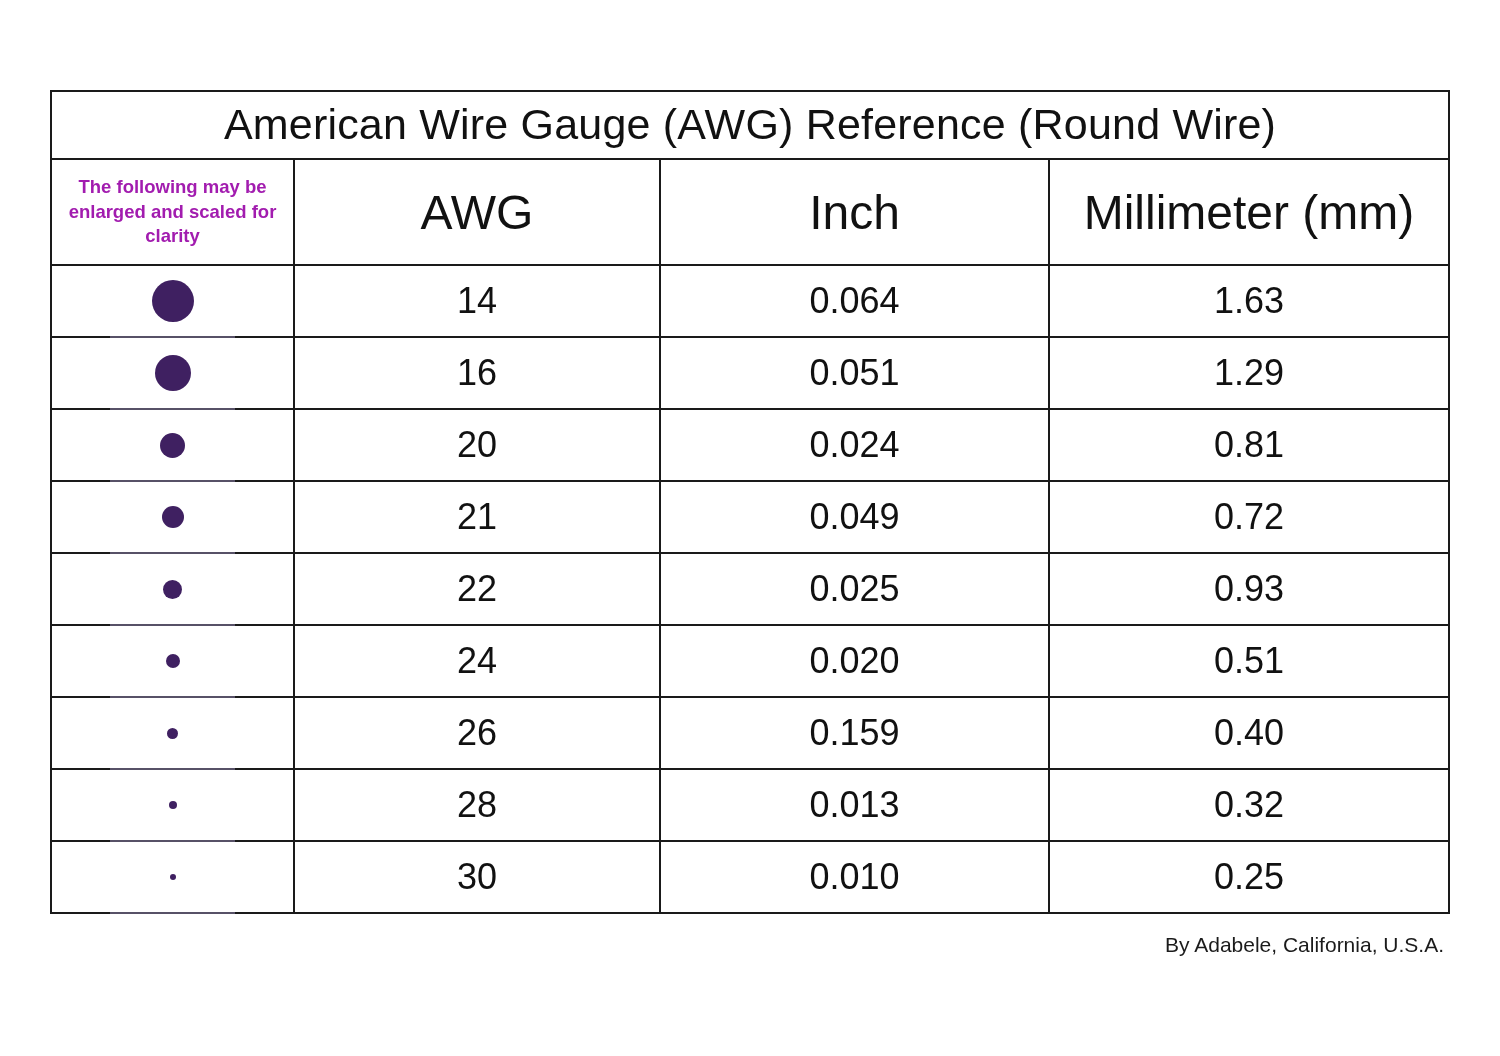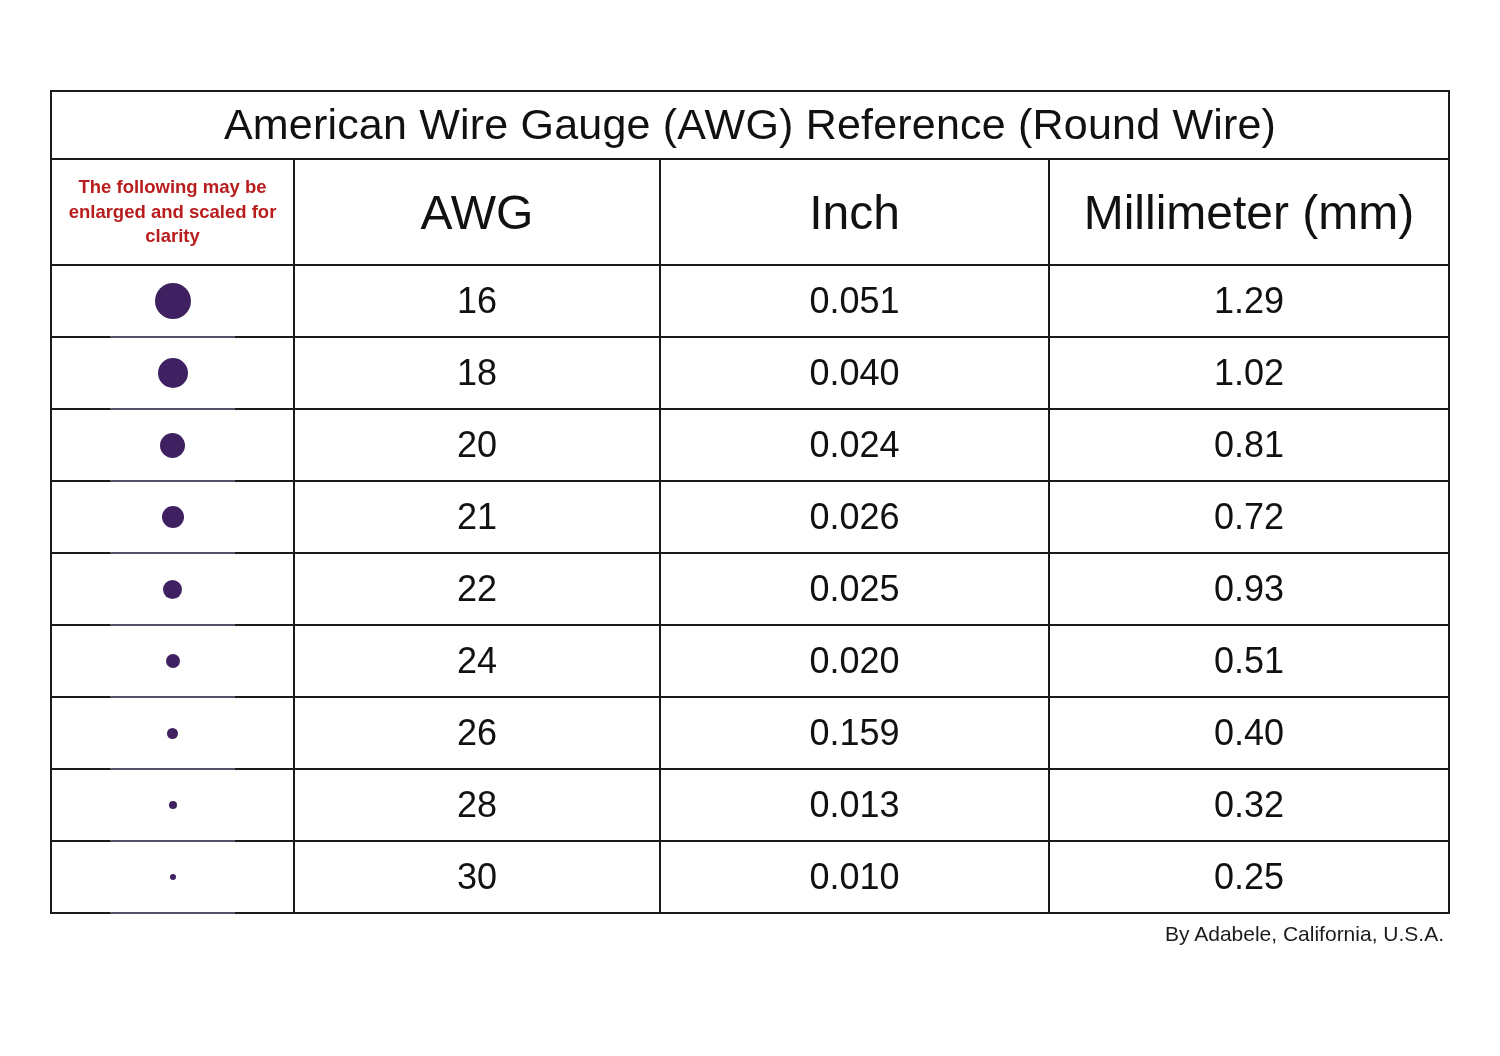--- a/index.html
+++ b/index.html
@@ -40,21 +40,21 @@
     letter-spacing: 0.2px;
     line-height: 1.1;
     color: #111;
   }
   .note-cell {
     font-size: 18.5px;
     line-height: 1.35;
     text-align: left;
     padding: 7px 8px 8px 10px;
     vertical-align: top;
-    color: #b91c1c;
+    color: #a21caf;
     height: 104px;
   }
   .head-cell {
     font-size: 48px;
     font-weight: 400;
     height: 104px;
     color: #111;
   }
   .val-cell {
     font-size: 36px;
@@ -94,21 +94,21 @@
     width: 1400px;
     text-align: right;
     font-size: 21px;
     color: #1b1b1b;
     padding-right: 6px;
     box-sizing: border-box;
   }
   .credit-wrap {
     position: relative;
     height: 42px;
-    margin-top: 8px;
+    margin-top: 19px;
   }
 </style>
 </head>
 <body>
 
 <div id="sheet">
   <table class="awg">
     <colgroup>
       <col class="col-dots">
       <col class="col-awg">
@@ -122,48 +122,48 @@
       <tr>
         <th class="note-cell">The following may be enlarged and scaled for clarity</th>
         <th class="head-cell">AWG</th>
         <th class="head-cell">Inch</th>
         <th class="head-cell">Millimeter (mm)</th>
       </tr>
     </thead>
     <tbody>
       <tr>
         <td class="dot-cell">
+          <span class="dot" style="width: 42px; height: 42px; background: rgb(63, 32, 97);"></span>
+        </td>
+        <td class="val-cell">14</td>
+        <td class="val-cell">0.064</td>
+        <td class="val-cell">1.63</td>
+      </tr>
+      <tr>
+        <td class="dot-cell">
           <span class="dot" style="width: 36px; height: 36px; background: rgb(63, 32, 97);"></span>
         </td>
         <td class="val-cell">16</td>
         <td class="val-cell">0.051</td>
         <td class="val-cell">1.29</td>
       </tr>
       <tr>
         <td class="dot-cell">
-          <span class="dot" style="width: 30px; height: 30px; background: rgb(63, 32, 97);"></span>
-        </td>
-        <td class="val-cell">18</td>
-        <td class="val-cell">0.040</td>
-        <td class="val-cell">1.02</td>
-      </tr>
-      <tr>
-        <td class="dot-cell">
           <span class="dot" style="width: 25px; height: 25px; background: rgb(63, 32, 97);"></span>
         </td>
         <td class="val-cell">20</td>
         <td class="val-cell">0.024</td>
         <td class="val-cell">0.81</td>
       </tr>
       <tr>
         <td class="dot-cell">
           <span class="dot" style="width: 22px; height: 22px; background: rgb(63, 32, 97);"></span>
         </td>
         <td class="val-cell">21</td>
-        <td class="val-cell">0.026</td>
+        <td class="val-cell">0.049</td>
         <td class="val-cell">0.72</td>
       </tr>
       <tr>
         <td class="dot-cell">
           <span class="dot" style="width: 19px; height: 19px; background: rgb(63, 32, 97);"></span>
         </td>
         <td class="val-cell">22</td>
         <td class="val-cell">0.025</td>
         <td class="val-cell">0.93</td>
       </tr>

